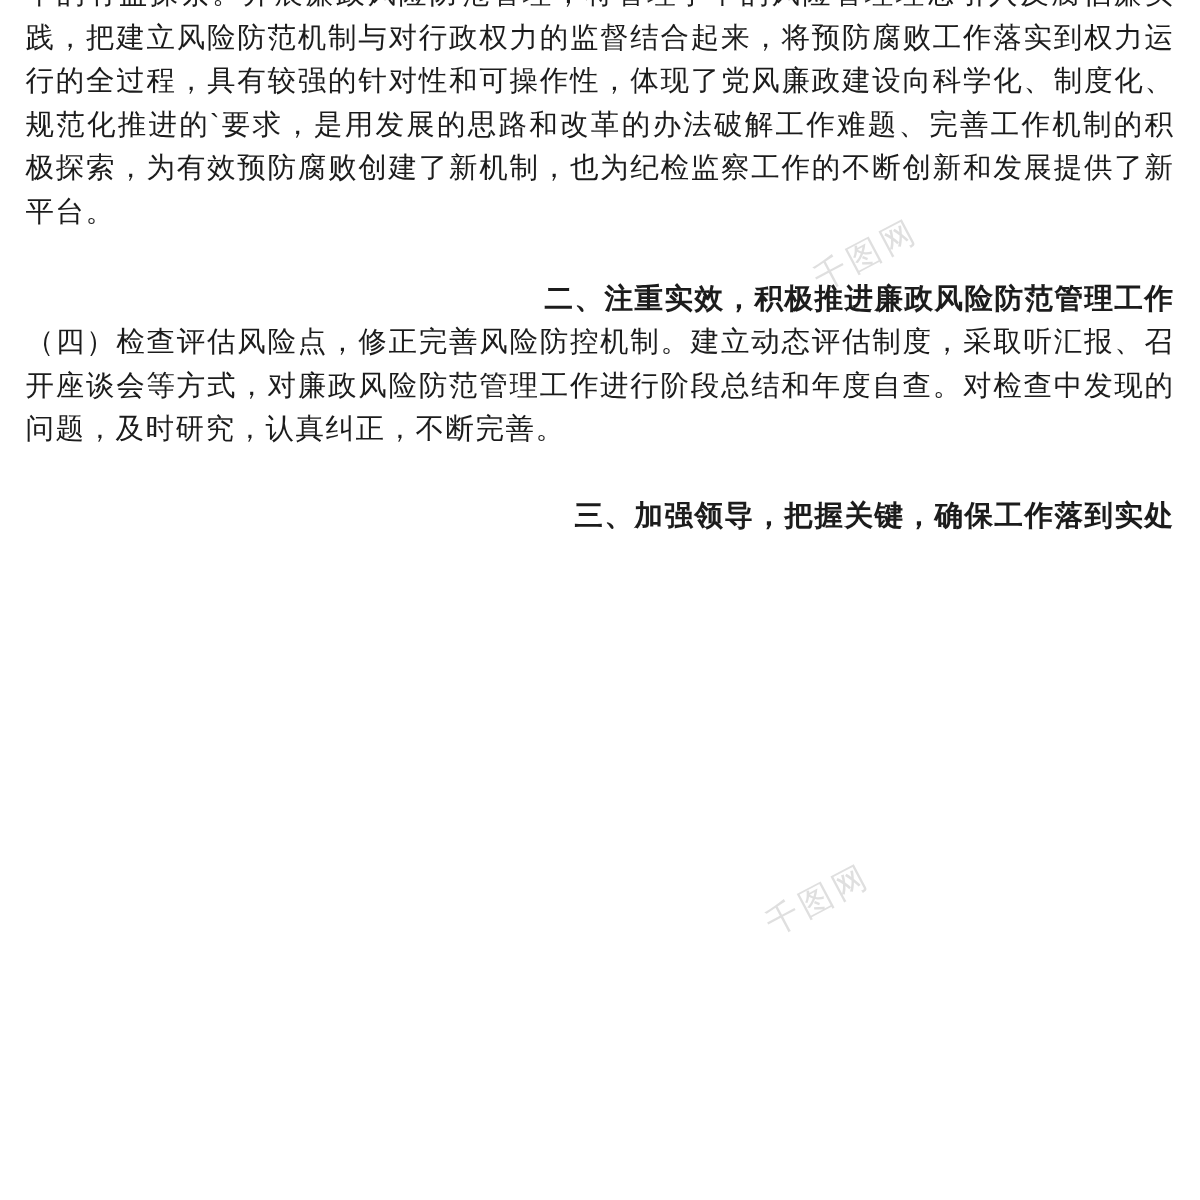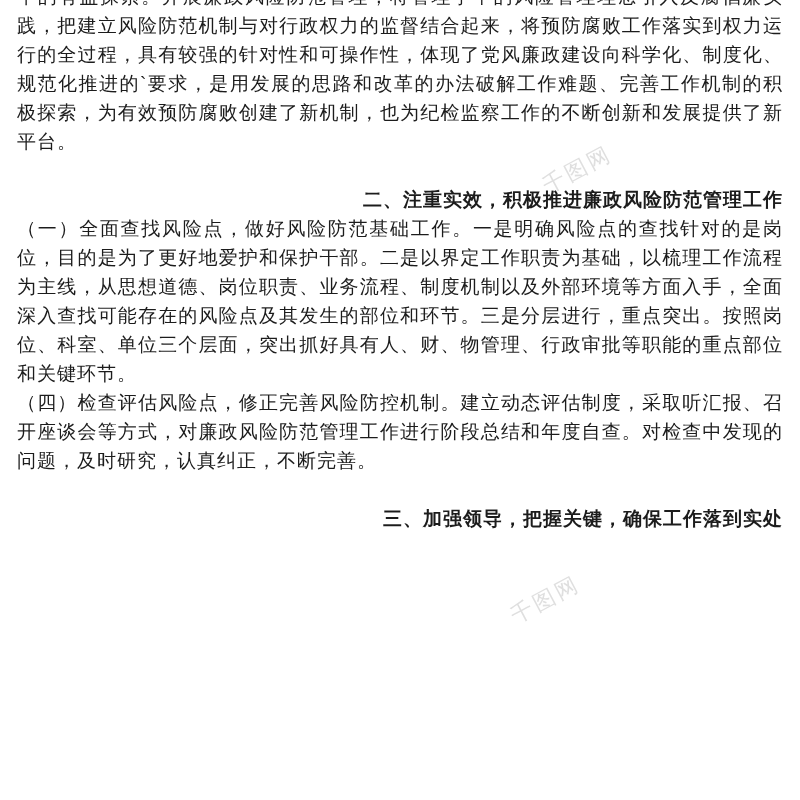--- a/index.html
+++ b/index.html
@@ -53,18 +53,17 @@
 </head>
 <body>
 
 <div class="page">
   <div class="watermark wm-1">千图网</div>
   <div class="watermark wm-2">千图网</div>
   <div class="doc-content">
       <p class="paragraph">平的有益探索。开展廉政风险防范管理，将管理学中的风险管理理念引入反腐倡廉实践，把建立风险防范机制与对行政权力的监督结合起来，将预防腐败工作落实到权力运行的全过程，具有较强的针对性和可操作性，体现了党风廉政建设向科学化、制度化、规范化推进的`要求，是用发展的思路和改革的办法破解工作难题、完善工作机制的积极探索，为有效预防腐败创建了新机制，也为纪检监察工作的不断创新和发展提供了新平台。</p>
       <div class="spacer"></div>
       <p class="heading">二、注重实效，积极推进廉政风险防范管理工作</p>
-      <p class="paragraph">（一）全面查找风险点，做好风险防范基础工作。一是明确风险点的查找针对的是岗位，目的是为了更好地爱护和保护干部。二是以界定工作职责为基础，以梳理工作流程为主线，从思想道德、岗位职责、业务流程、制度机制以及外部环境等方面入手，全面深入查找可能存在的风险点及其发生的部位和环节。三是分层进行，重点突出。按照岗位、科室、单位三个层面，突出抓好具有人、财、物管理、行政审批等职能的重点部位和关键环节。</p>
       <p class="paragraph">（四）检查评估风险点，修正完善风险防控机制。建立动态评估制度，采取听汇报、召开座谈会等方式，对廉政风险防范管理工作进行阶段总结和年度自查。对检查中发现的问题，及时研究，认真纠正，不断完善。</p>
       <div class="spacer"></div>
       <p class="heading">三、加强领导，把握关键，确保工作落到实处</p>
     </div>
 </div>
 
 </body></html>

